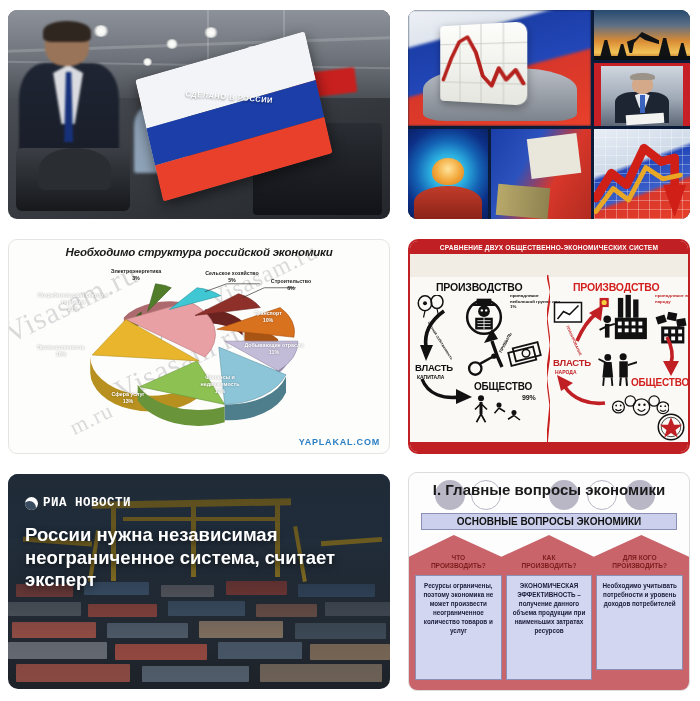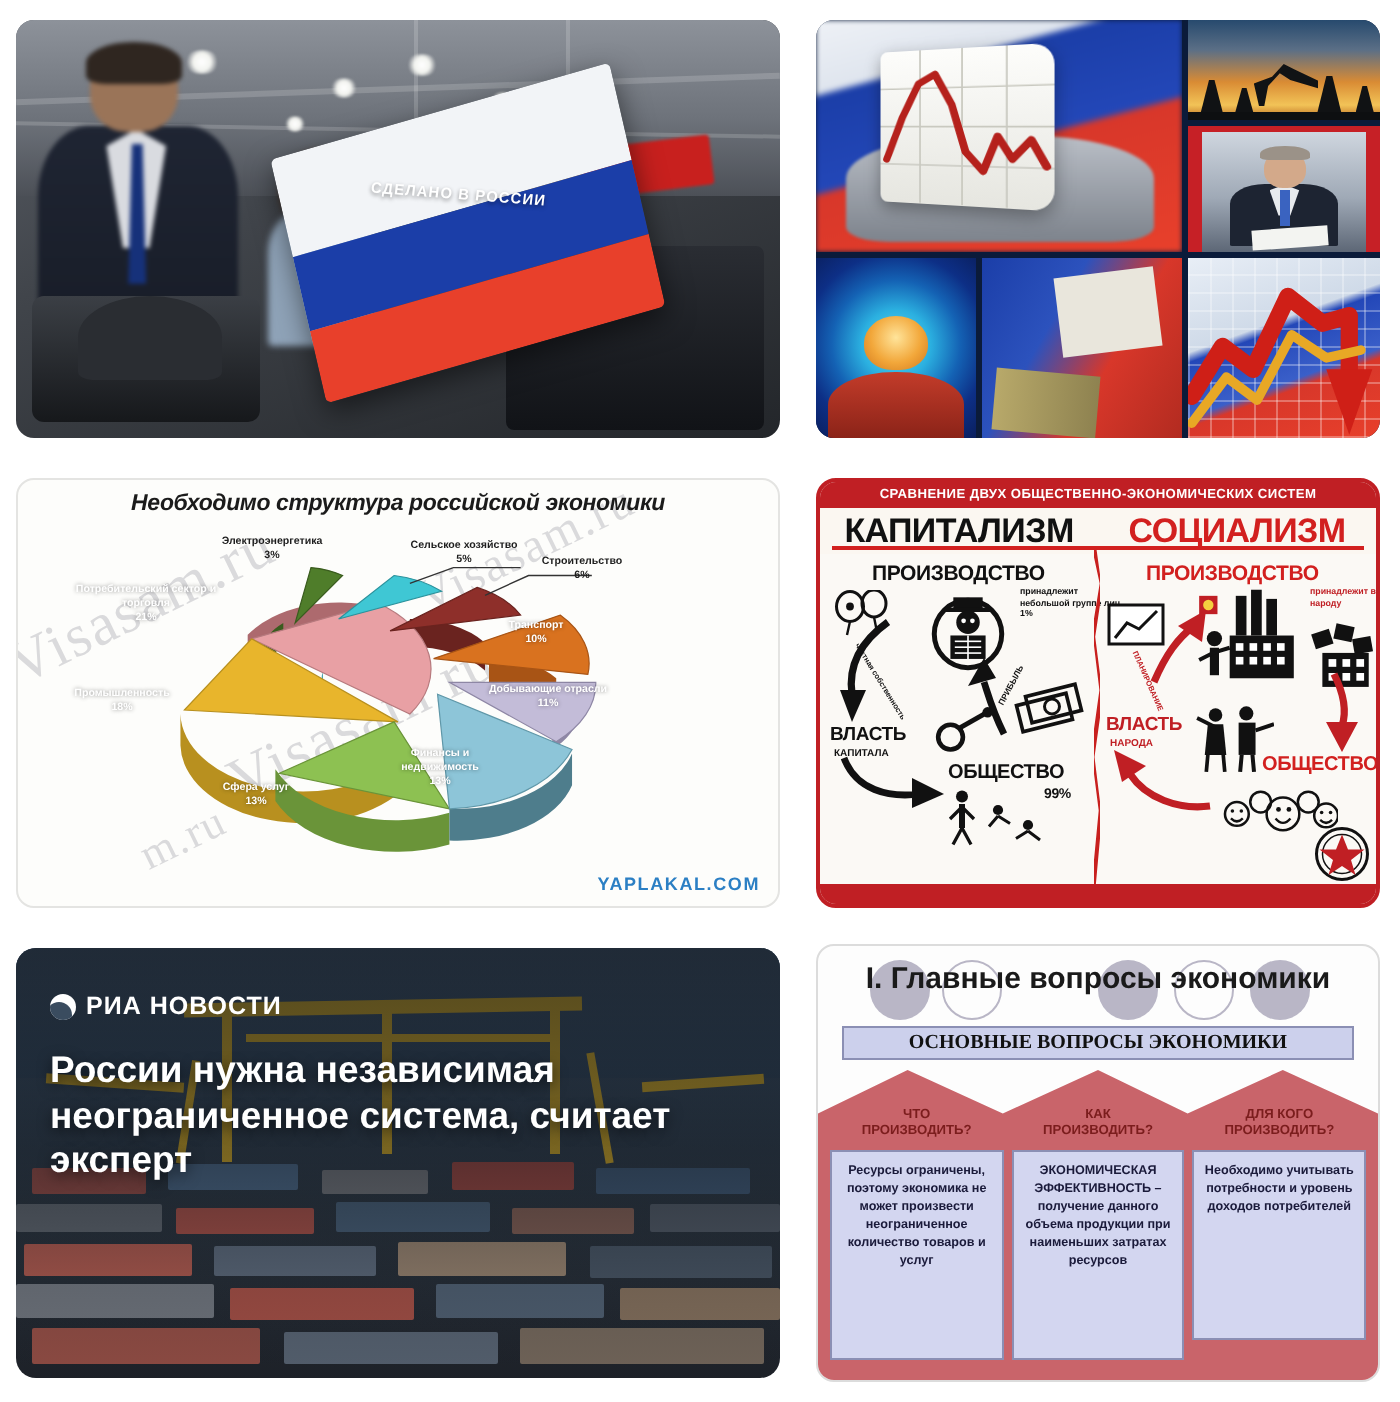--- a/index.html
+++ b/index.html
@@ -323,21 +323,21 @@
     position: absolute; left: 0; bottom: 0; width: 100%; height: 52%;
     overflow: hidden;
   }
   .ctr { position: absolute; border-radius: 1px; }
   .ria-shade {
     position: absolute; inset: 0;
     background: linear-gradient(180deg, rgba(10,16,24,.62) 0%, rgba(10,16,24,.42) 48%, rgba(10,16,24,.10) 78%, rgba(10,16,24,0) 100%);
   }
   .ria-logo {
     position: absolute; left: 17px; top: 22px;
-    display: flex; align-items: center; gap: 5px;
+    display: flex; align-items: center; gap: 5px; font-family: Liberation Mono, monospace;
   }
   .ria-mark {
     width: 13px; height: 13px; border-radius: 50%;
     background: #fff; position: relative; overflow: hidden;
   }
   .ria-mark::after {
     content: ""; position: absolute; left: -2px; top: 4px;
     width: 13px; height: 13px; border-radius: 50%;
     background: #3a4c5f;
   }
@@ -361,21 +361,21 @@
   .ec.fill { background: #b9b6c6; }
   .ec.out { border: 1px solid #b9b6c6; background: transparent; }
   .econ-title {
     position: absolute; left: 0; top: 8px; width: 100%; text-align: center;
     font-size: 15px; font-weight: 700; color: #1a1a1a; z-index: 3;
   }
   .econ-sub {
     position: absolute; left: 12px; right: 12px; top: 40px; height: 17px;
     background: #ccd0ec; border: 1px solid #8b8fb4;
     display: flex; align-items: center; justify-content: center;
-    font-size: 10px; font-weight: 700; color: #111; z-index: 3; font-family: Liberation Serif, serif;
+    font-size: 10px; font-weight: 700; color: #111; z-index: 3;
   }
   .econ-roof {
     position: absolute; left: 0; top: 62px; right: 0; bottom: 0;
     background: #c9646a;
     clip-path: polygon(0 14%, 16% 0, 33% 14%, 50% 0, 66% 14%, 83% 0, 100% 14%, 100% 100%, 0 100%);
   }
   .econ-cols {
     position: absolute; left: 0; top: 76px; right: 0; bottom: 4px;
     display: flex; gap: 4px; padding: 0 6px;
   }
@@ -590,30 +590,20 @@
       <div class="yapl">YAPLAKAL.COM</div>
     </div>
   </div>
 
   <div class="cell">
     <div class="capsoc">
       <div class="cs-top">
         <span>СРАВНЕНИЕ ДВУХ ОБЩЕСТВЕННО-ЭКОНОМИЧЕСКИХ СИСТЕМ</span>
       </div>
 
-      <div class="cs-heads">
-        <div class="cs-head cap">
-          <span>КАПИТАЛИЗМ</span>
-          <div class="cs-underline" style="left:6px;right:6px;background:#111"></div>
-        </div>
-        <div class="cs-head soc">
-          <span>СОЦИАЛИЗМ</span>
-          <div class="cs-underline" style="left:6px;right:6px;background:#d2201f"></div>
-        </div>
-      </div>
 
       <div class="cs-body">
 
         <div class="cs-pane">
           <div class="cs-word" style="left:26px;top:4px;font-size:10.5px;color:#111">ПРОИЗВОДСТВО</div>
           <div class="cs-small" style="left:100px;top:16px;width:52px;color:#111">принадлежит небольшой группе лиц 1%</div>
 
           <svg class="cs-icon" style="left:52px;top:18px;width:44px;height:44px" viewBox="0 0 60 60">
             <circle cx="30" cy="30" r="23" fill="none" stroke="#111" stroke-width="3.4"></circle>
             <rect x="20" y="5" width="20" height="8" fill="#111"></rect>

